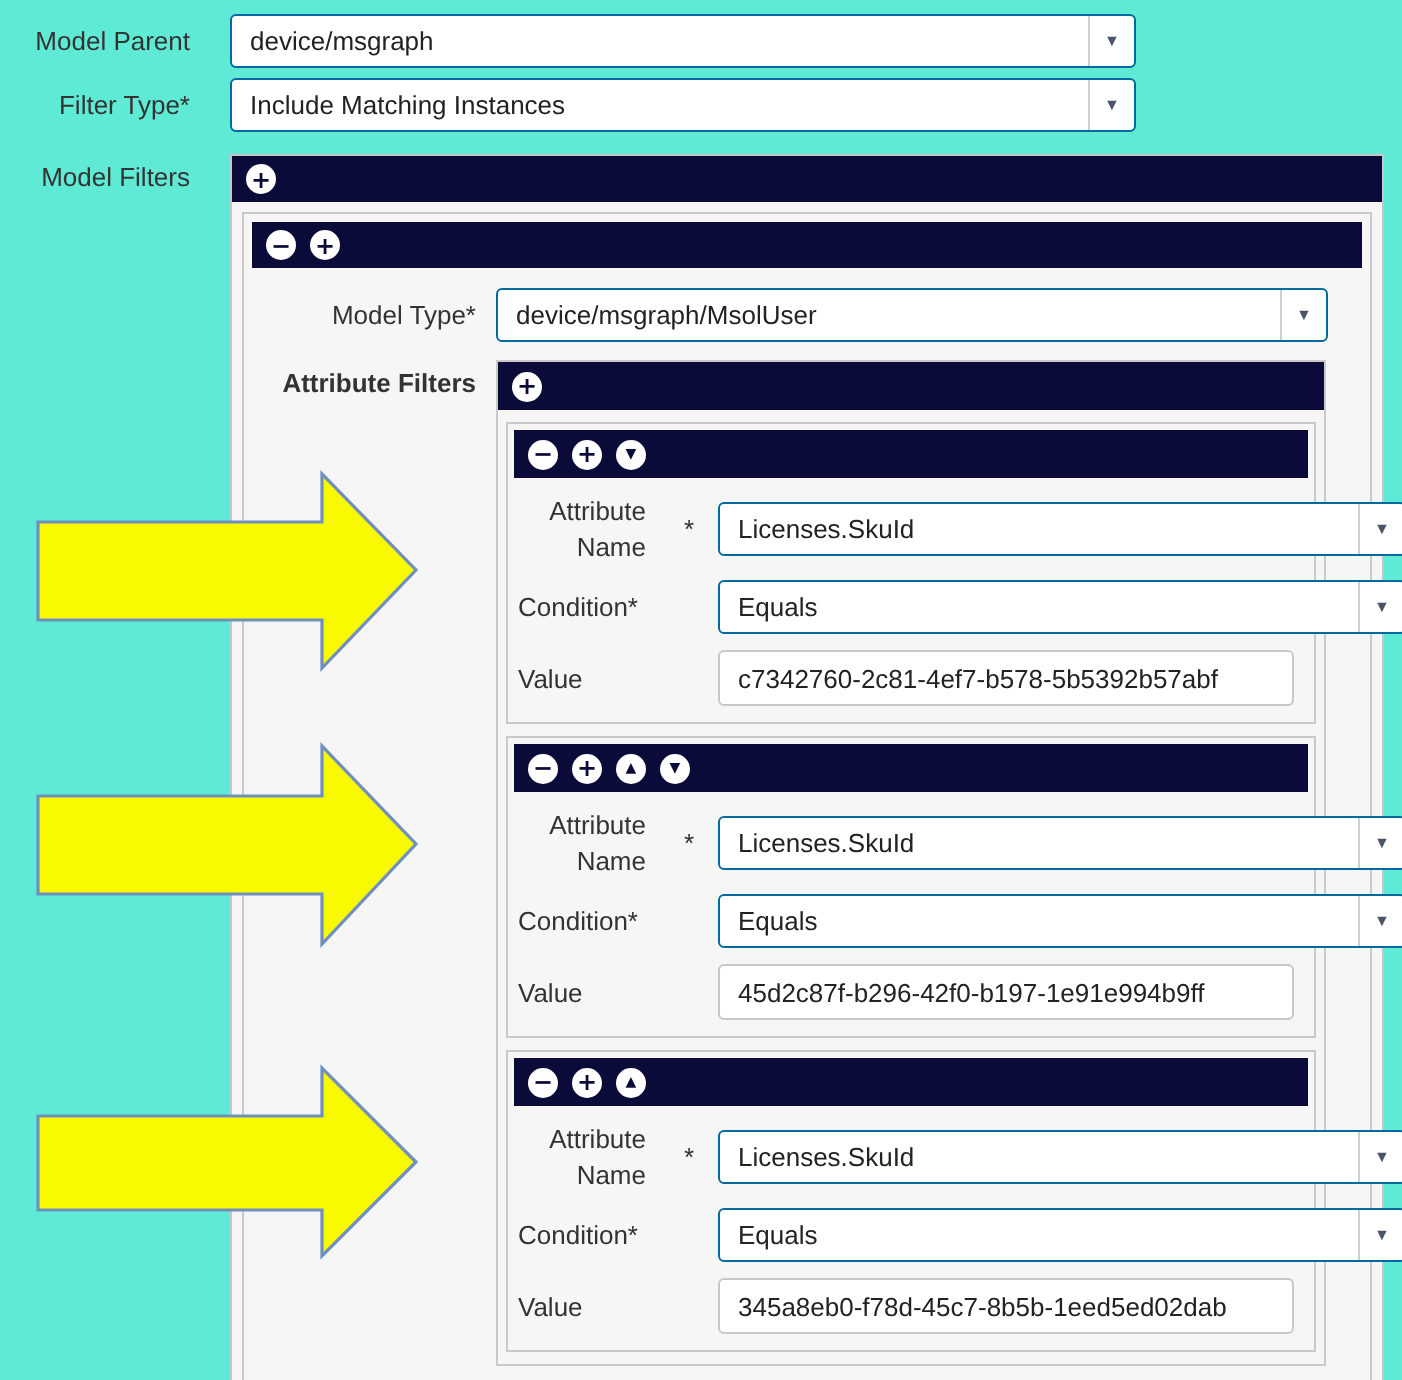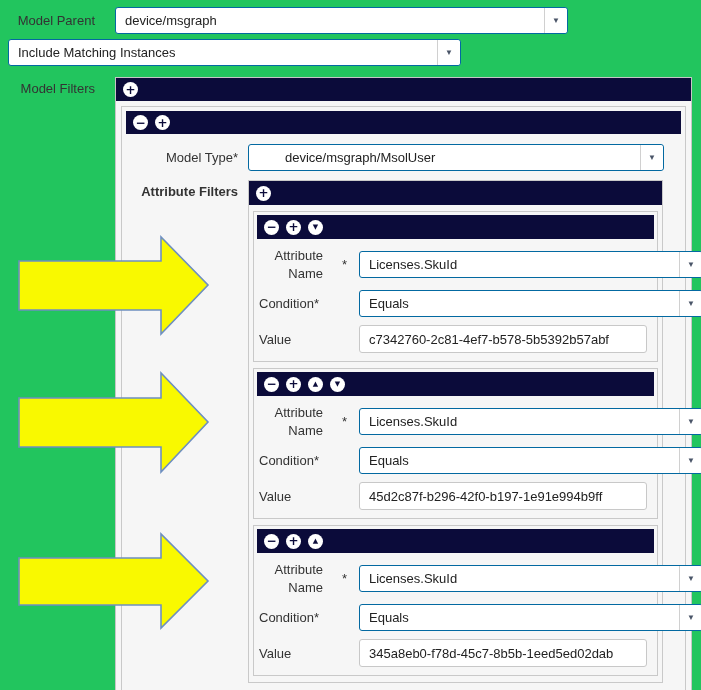--- a/index.html
+++ b/index.html
@@ -1,20 +1,20 @@
 <!DOCTYPE html>
 <html><head>
 <meta charset="utf-8">
 <style>
   * { box-sizing: border-box; margin: 0; padding: 0; }
   html,body { background:#f6f6f6; }
   .page {
     position: relative;
     width: 701px; height: 690px;
-    background: #22c55e;
+    background: #5eead4;
     font-family: "Liberation Sans", sans-serif;
     font-size: 13px; color: #333;
     overflow: hidden;
     padding-top: 7px;
   }
   
   .row { display: grid; grid-template-columns: 107px 1fr; margin-bottom: 5px; }
   .row > .lbl {
     text-align: right; padding-right: 12px; padding-top: 6px;
     white-space: nowrap; color: #333;
@@ -30,21 +30,21 @@
   }
   .sel .sel-value { flex: 1; display: flex; align-items: center; padding-left: 9px;
     white-space: nowrap; overflow: hidden; color: #222; }
   .sel .sel-btn {
     width: 23px; border-left: 1px solid #d0d0d0;
     display: flex; align-items: center; justify-content: center;
     color: #4a5568; font-size: 8px; background: #fff;
     border-top-right-radius: 3px; border-bottom-right-radius: 3px;
   }
   .w-top { width: 453px; }
-  .w-mid { width: 416px; padding-left: 27px; }
+  .w-mid { width: 416px; }
   .w-item { width: 344px; }
 
   
   .txt {
     width: 288px; height: 28px;
     border: 1px solid #c8c8c8; border-radius: 3px; background: #fff;
     padding: 0 9px; font-family: "Liberation Sans", sans-serif;
     font-size: 13px; color: #222;
   }
 
@@ -99,20 +99,21 @@
     <div class="lbl">Model Parent</div>
     <div class="content">
       <div class="sel w-top">
         <span class="sel-value">device/msgraph</span>
         <span class="sel-btn">▼</span>
       </div>
     </div>
   </div>
 
   <div class="row">
+    <div class="lbl">Filter Type*</div>
     <div class="content">
       <div class="sel w-top">
         <span class="sel-value">Include Matching Instances</span>
         <span class="sel-btn">▼</span>
       </div>
     </div>
   </div>
 
   <div class="row top-align" style="margin-top:11px;">
     <div class="lbl">Model Filters</div>

